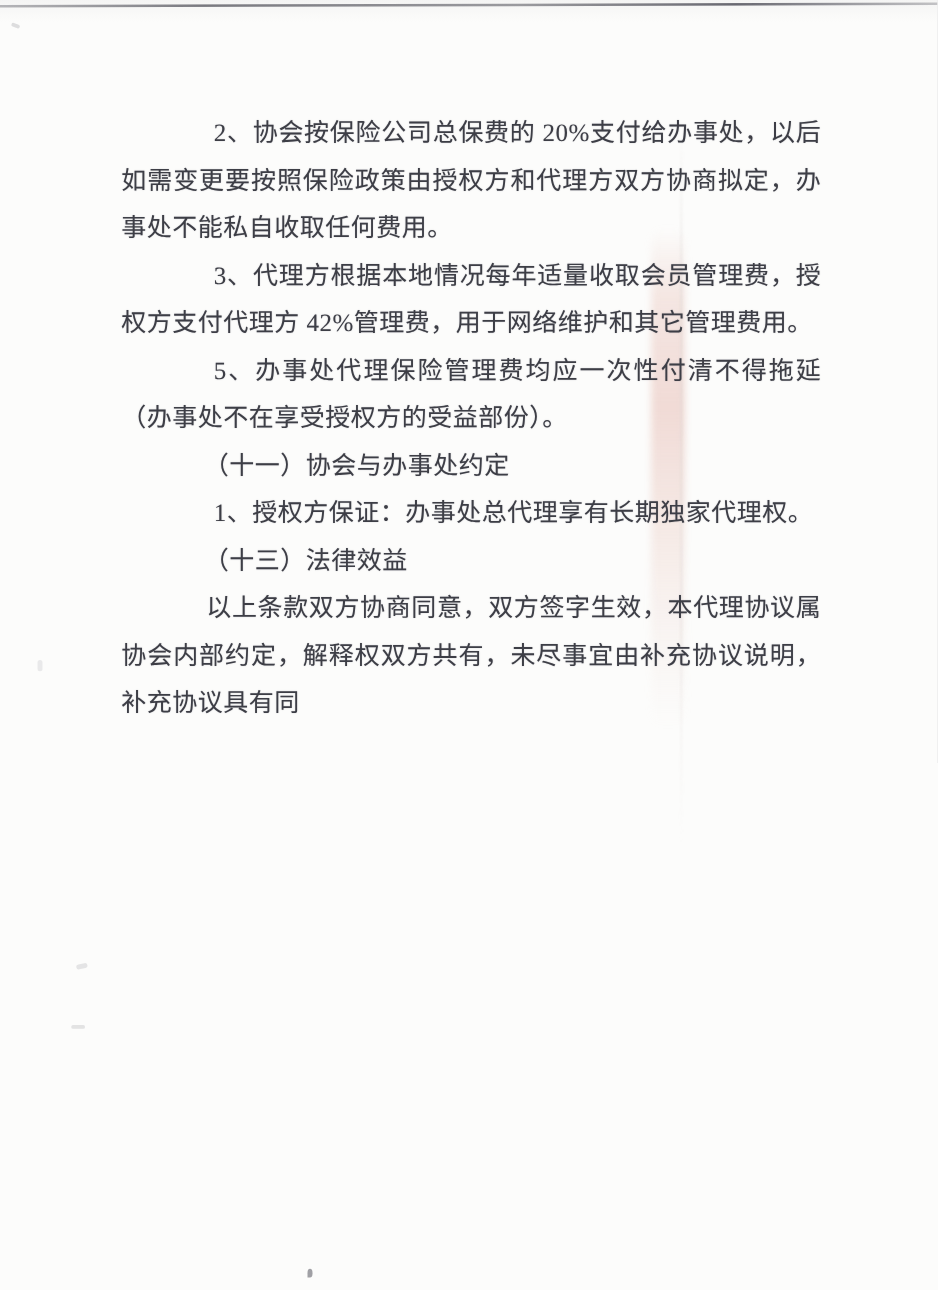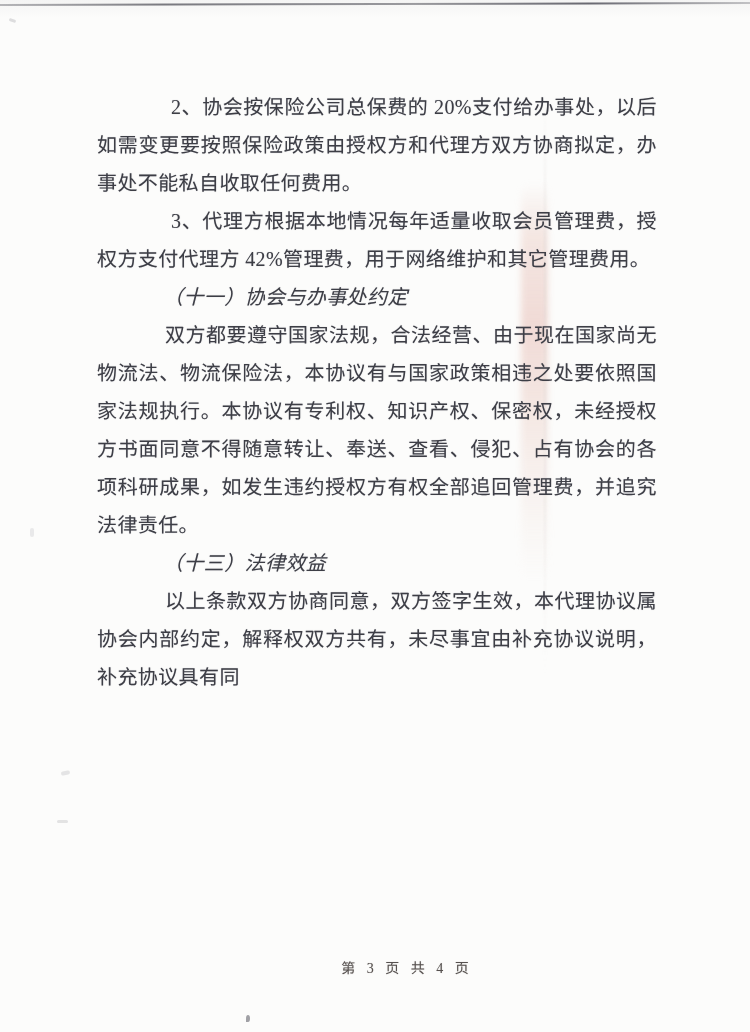--- a/index.html
+++ b/index.html
@@ -89,21 +89,21 @@
     line-height: 38px;
     letter-spacing: 0.4px;
     text-align: justify;
     text-shadow: 0 0 1px rgba(70,70,82,0.35);
   }
   .textblock p {
     margin: 0;
     padding: 0;
   }
   .p-num  { text-indent: 74px; }
-  .p-head { text-indent: 66px; font-style: italic; }
+  .p-head { text-indent: 66px; }
   .p-body { text-indent: 68px; }
   .footer {
     position: absolute;
     top: 959px;
     left: 127px;
     width: 560px;
     text-align: center;
     font-size: 14px;
     line-height: 20px;
     letter-spacing: 4px;
@@ -121,21 +121,21 @@
   <div class="crease-vertical"></div>
   <div class="speck s1"></div>
   <div class="speck s2"></div>
   <div class="speck s3"></div>
   <div class="speck s4"></div>
   <div class="speck s5"></div>
 
   <div class="textblock">
     <p class="p-num">2、协会按保险公司总保费的 20%支付给办事处，以后如需变更要按照保险政策由授权方和代理方双方协商拟定，办事处不能私自收取任何费用。</p>
     <p class="p-num">3、代理方根据本地情况每年适量收取会员管理费，授权方支付代理方 42%管理费，用于网络维护和其它管理费用。</p>
+    <p class="p-num">5、办事处代理保险管理费均应一次性付清不得拖延（办事处不在享受授权方的受益部份）。</p>
     <p class="p-head">（十一）协会与办事处约定</p>
-    <p class="p-body">双方都要遵守国家法规，合法经营、由于现在国家尚无物流法、物流保险法，本协议有与国家政策相违之处要依照国家法规执行。本协议有专利权、知识产权、保密权，未经授权方书面同意不得随意转让、奉送、查看、侵犯、占有协会的各项科研成果，如发生违约授权方有权全部追回管理费，并追究法律责任。</p>
+    <p class="p-num">1、授权方保证：办事处总代理享有长期独家代理权。</p>
     <p class="p-head">（十三）法律效益</p>
     <p class="p-body">以上条款双方协商同意，双方签字生效，本代理协议属协会内部约定，解释权双方共有，未尽事宜由补充协议说明，补充协议具有同</p>
   </div>
 
-  <div class="footer">第 3 页 共 4 页</div>
 
 </div>
 
 </body></html>

